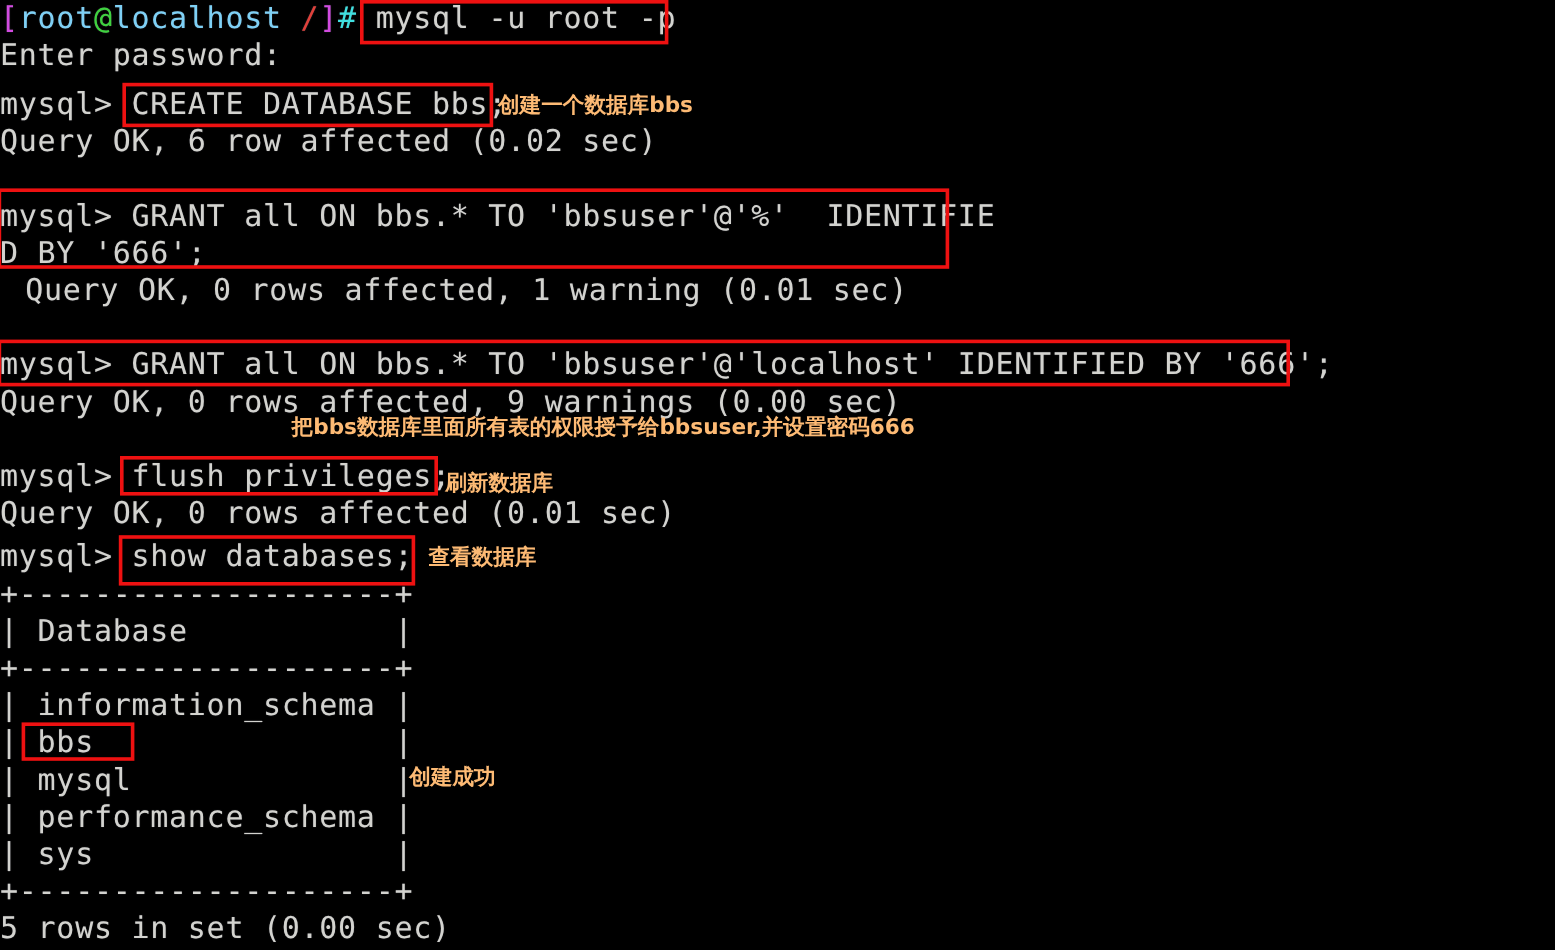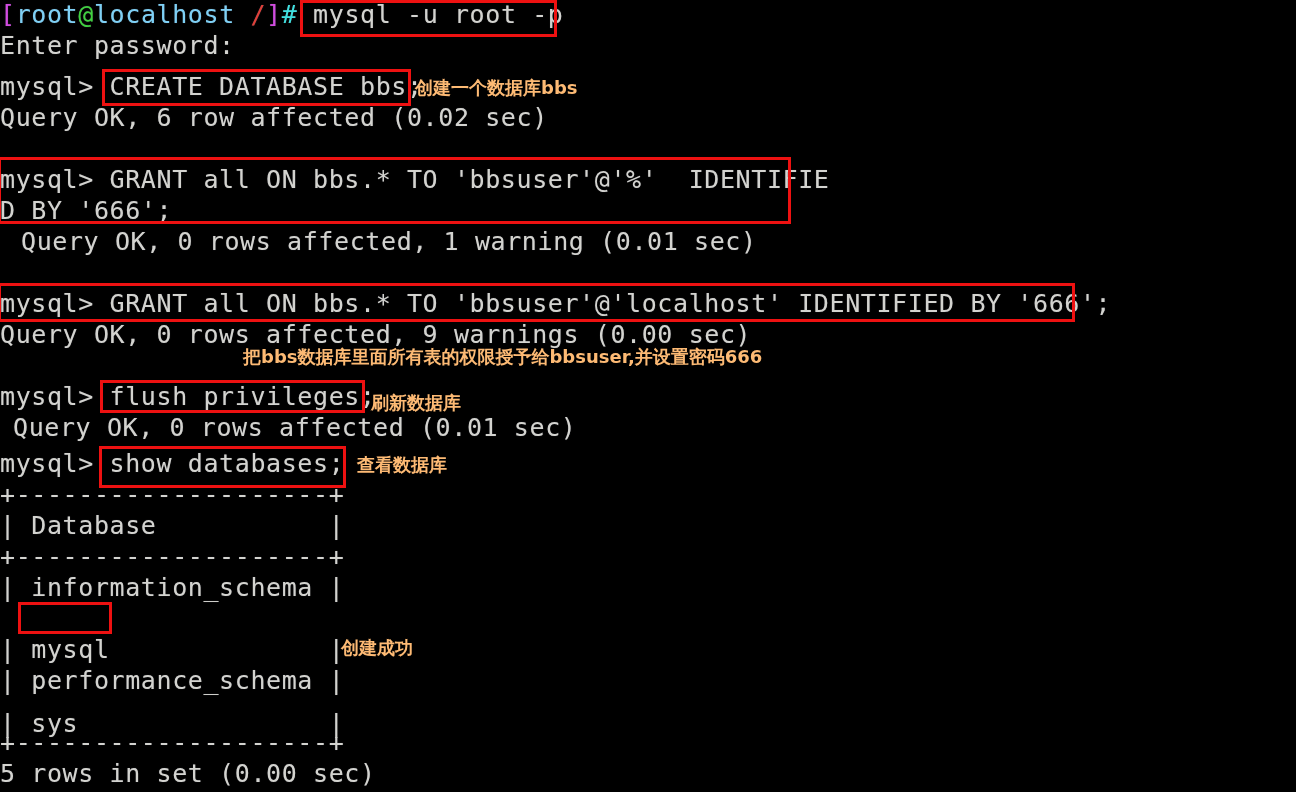--- a/index.html
+++ b/index.html
@@ -79,31 +79,32 @@
   <div class="line" style="top:195px;">D BY '666';</div>
 
   <div class="line" style="top:226px;padding-left:21px;">Query OK, 0 rows affected, 1 warning (0.01 sec)</div>
 
   <div class="line" style="top:288px;">mysql&gt; GRANT all ON bbs.* TO 'bbsuser'@'localhost' IDENTIFIED BY '666';</div>
 
   <div class="line" style="top:319px;">Query OK, 0 rows affected, 9 warnings (0.00 sec)</div>
 
   <div class="line" style="top:381px;">mysql&gt; flush privileges;</div>
 
-  <div class="line" style="top:412px;padding-left:13px;">Query OK, 0 rows affected (0.01 sec)</div>
+  <div class="line" style="top:412px;">Query OK, 0 rows affected (0.01 sec)</div>
 
   <div class="line" style="top:448px;">mysql&gt; show databases;</div>
 
   <div class="line" style="top:479px;">+--------------------+</div>
   <div class="line" style="top:510px;">| Database           |</div>
   <div class="line" style="top:541px;">+--------------------+</div>
   <div class="line" style="top:572px;">| information_schema |</div>
+  <div class="line" style="top:603px;">| bbs                |</div>
   <div class="line" style="top:634px;">| mysql              |</div>
   <div class="line" style="top:665px;">| performance_schema |</div>
-  <div class="line" style="top:696px;margin-top:12px;">| sys                |</div>
+  <div class="line" style="top:696px;">| sys                |</div>
   <div class="line" style="top:727px;">+--------------------+</div>
   <div class="line" style="top:758px;">5 rows in set (0.00 sec)</div>
 
   <div class="box" style="left:300px;  top:0px;   width:257px; height:37px;"></div>
   <div class="box" style="left:102px;  top:69px;  width:309px; height:37px;"></div>
   <div class="box" style="left:-2px;   top:157px; width:793px; height:67px;"></div>
   <div class="box" style="left:-2px;   top:283px; width:1077px;height:39px;"></div>
   <div class="box" style="left:100px;  top:380px; width:265px; height:33px;"></div>
   <div class="box" style="left:99px;   top:446px; width:247px; height:42px;"></div>
   <div class="box" style="left:18px;   top:602px; width:94px;  height:32px;"></div>

